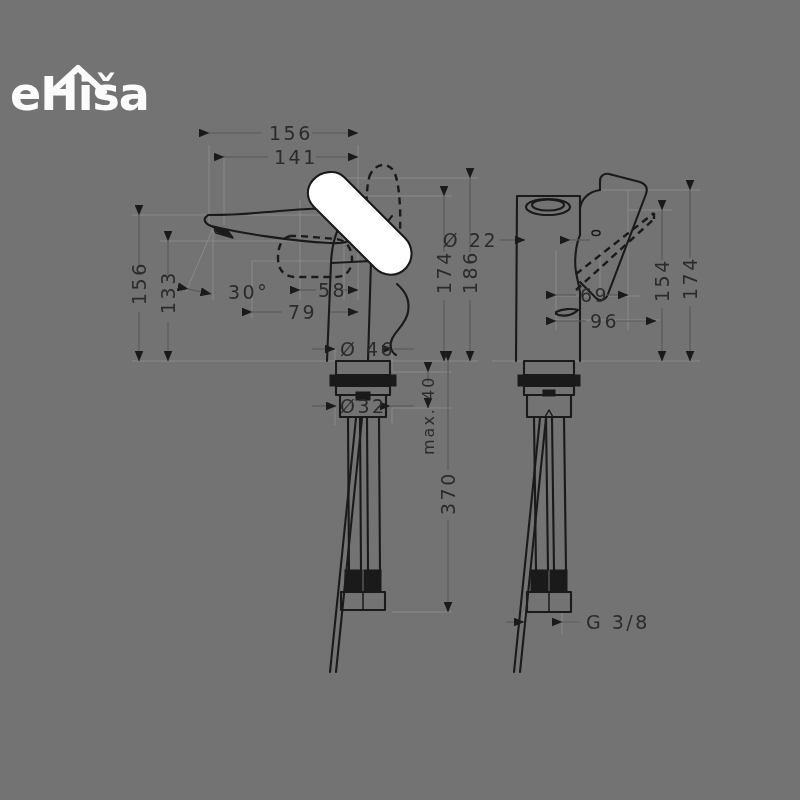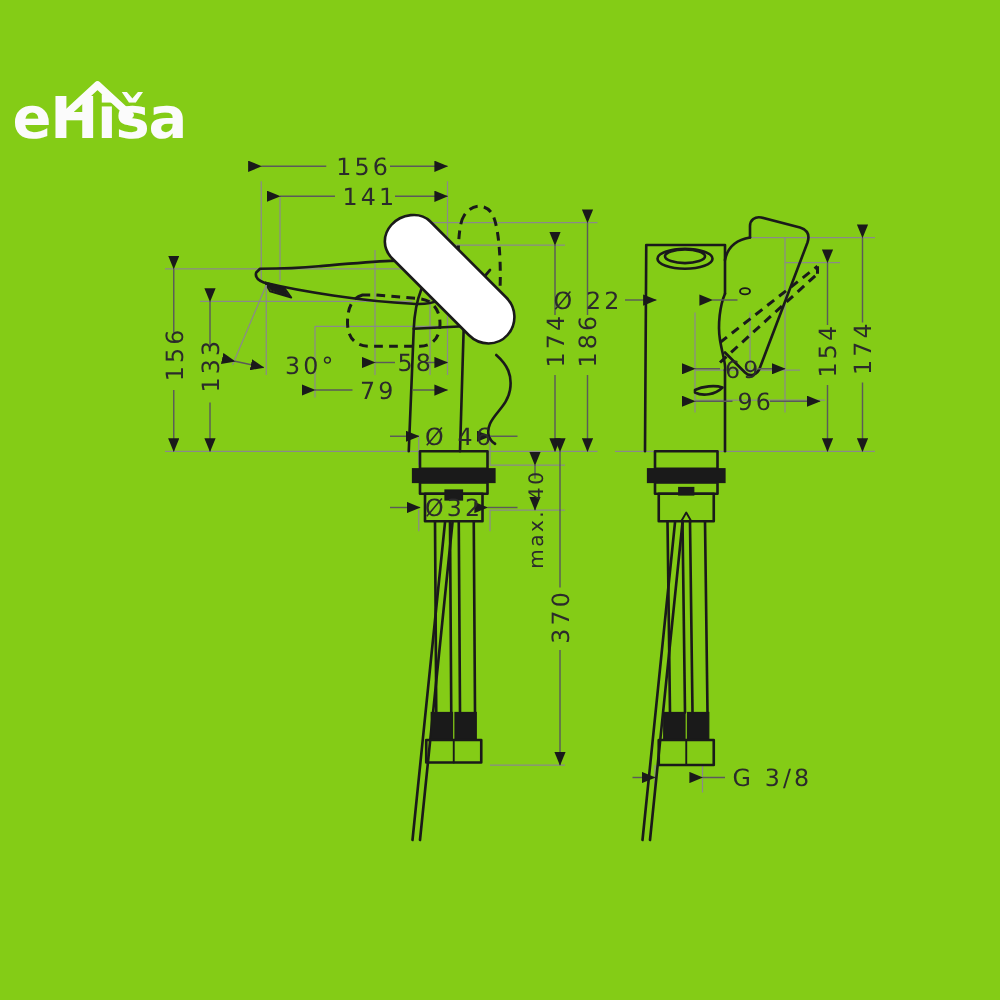--- a/index.html
+++ b/index.html
@@ -8,21 +8,21 @@
     padding: 0;
     background: #ffffff;
   }
   body {
     font-family: "Liberation Sans", sans-serif;
   }
   #canvas {
     position: relative;
     width: 800px;
     height: 800px;
-    background: #84cc16;
+    background: #737373;
     overflow: hidden;
   }
   #drawing {
     position: absolute;
     top: 0;
     left: 0;
     width: 800px;
     height: 800px;
   }
   #watermark {

